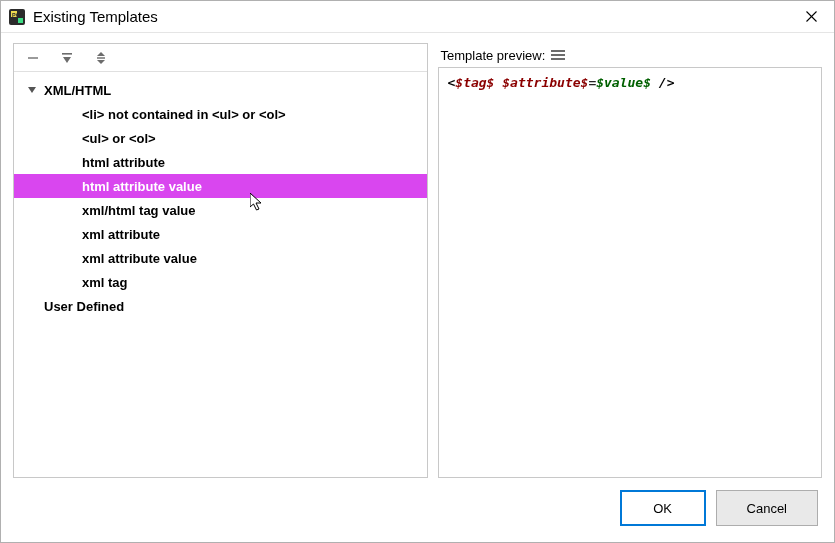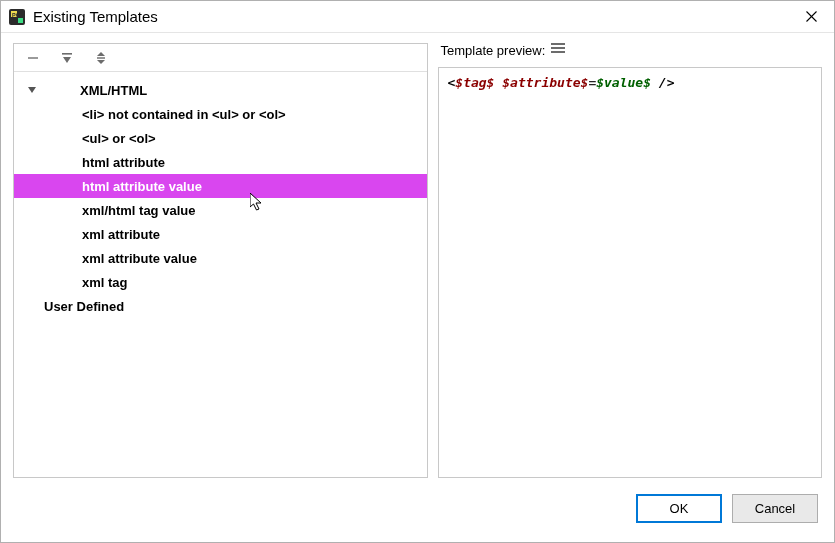--- a/index.html
+++ b/index.html
@@ -75,21 +75,20 @@
     overflow: auto;
     padding: 6px 0;
   }
   .tree-row {
     display: flex;
     align-items: center;
     height: 24px;
     padding-left: 10px;
     white-space: nowrap;
     cursor: pointer;
-    gap: 36px;
   }
   .tree-row.group {
     font-weight: 700;
   }
   .tree-row .expand {
     width: 16px; height: 16px;
     display: inline-flex; align-items: center; justify-content: center;
     margin-right: 4px;
     color: #444;
   }
@@ -108,20 +107,21 @@
 
   .right-pane {
     flex: 1 1 48%;
     display: flex;
     flex-direction: column;
     min-width: 0;
   }
   .preview-header {
     height: 24px;
     display: flex;
+    align-items: center;
     gap: 6px;
     font-size: 13px;
     color: #000;
     padding-left: 2px;
   }
   .preview-box {
     flex: 1;
     border: 1px solid #c8c8c8;
     background: #fff;
     padding: 6px 8px;
@@ -140,26 +140,26 @@
   .footer {
     height: 58px;
     display: flex;
     align-items: center;
     justify-content: flex-end;
     gap: 10px;
     padding: 0 16px 10px 0;
   }
   .btn {
     min-width: 86px;
-    height: 29px;
+    height: 36px;
     border: 1px solid #adadad;
     background: #e9e9e9;
     font-size: 13px;
     cursor: pointer;
-    padding: 0 14px;
+    padding: 0 30px;
   }
   .btn.primary {
     border: 2px solid #0078d7;
     background: #ffffff;
   }
 
   .hamburger-icon {
     width: 14px; height: 10px;
     display: inline-flex; flex-direction: column; justify-content: space-between;
   }

